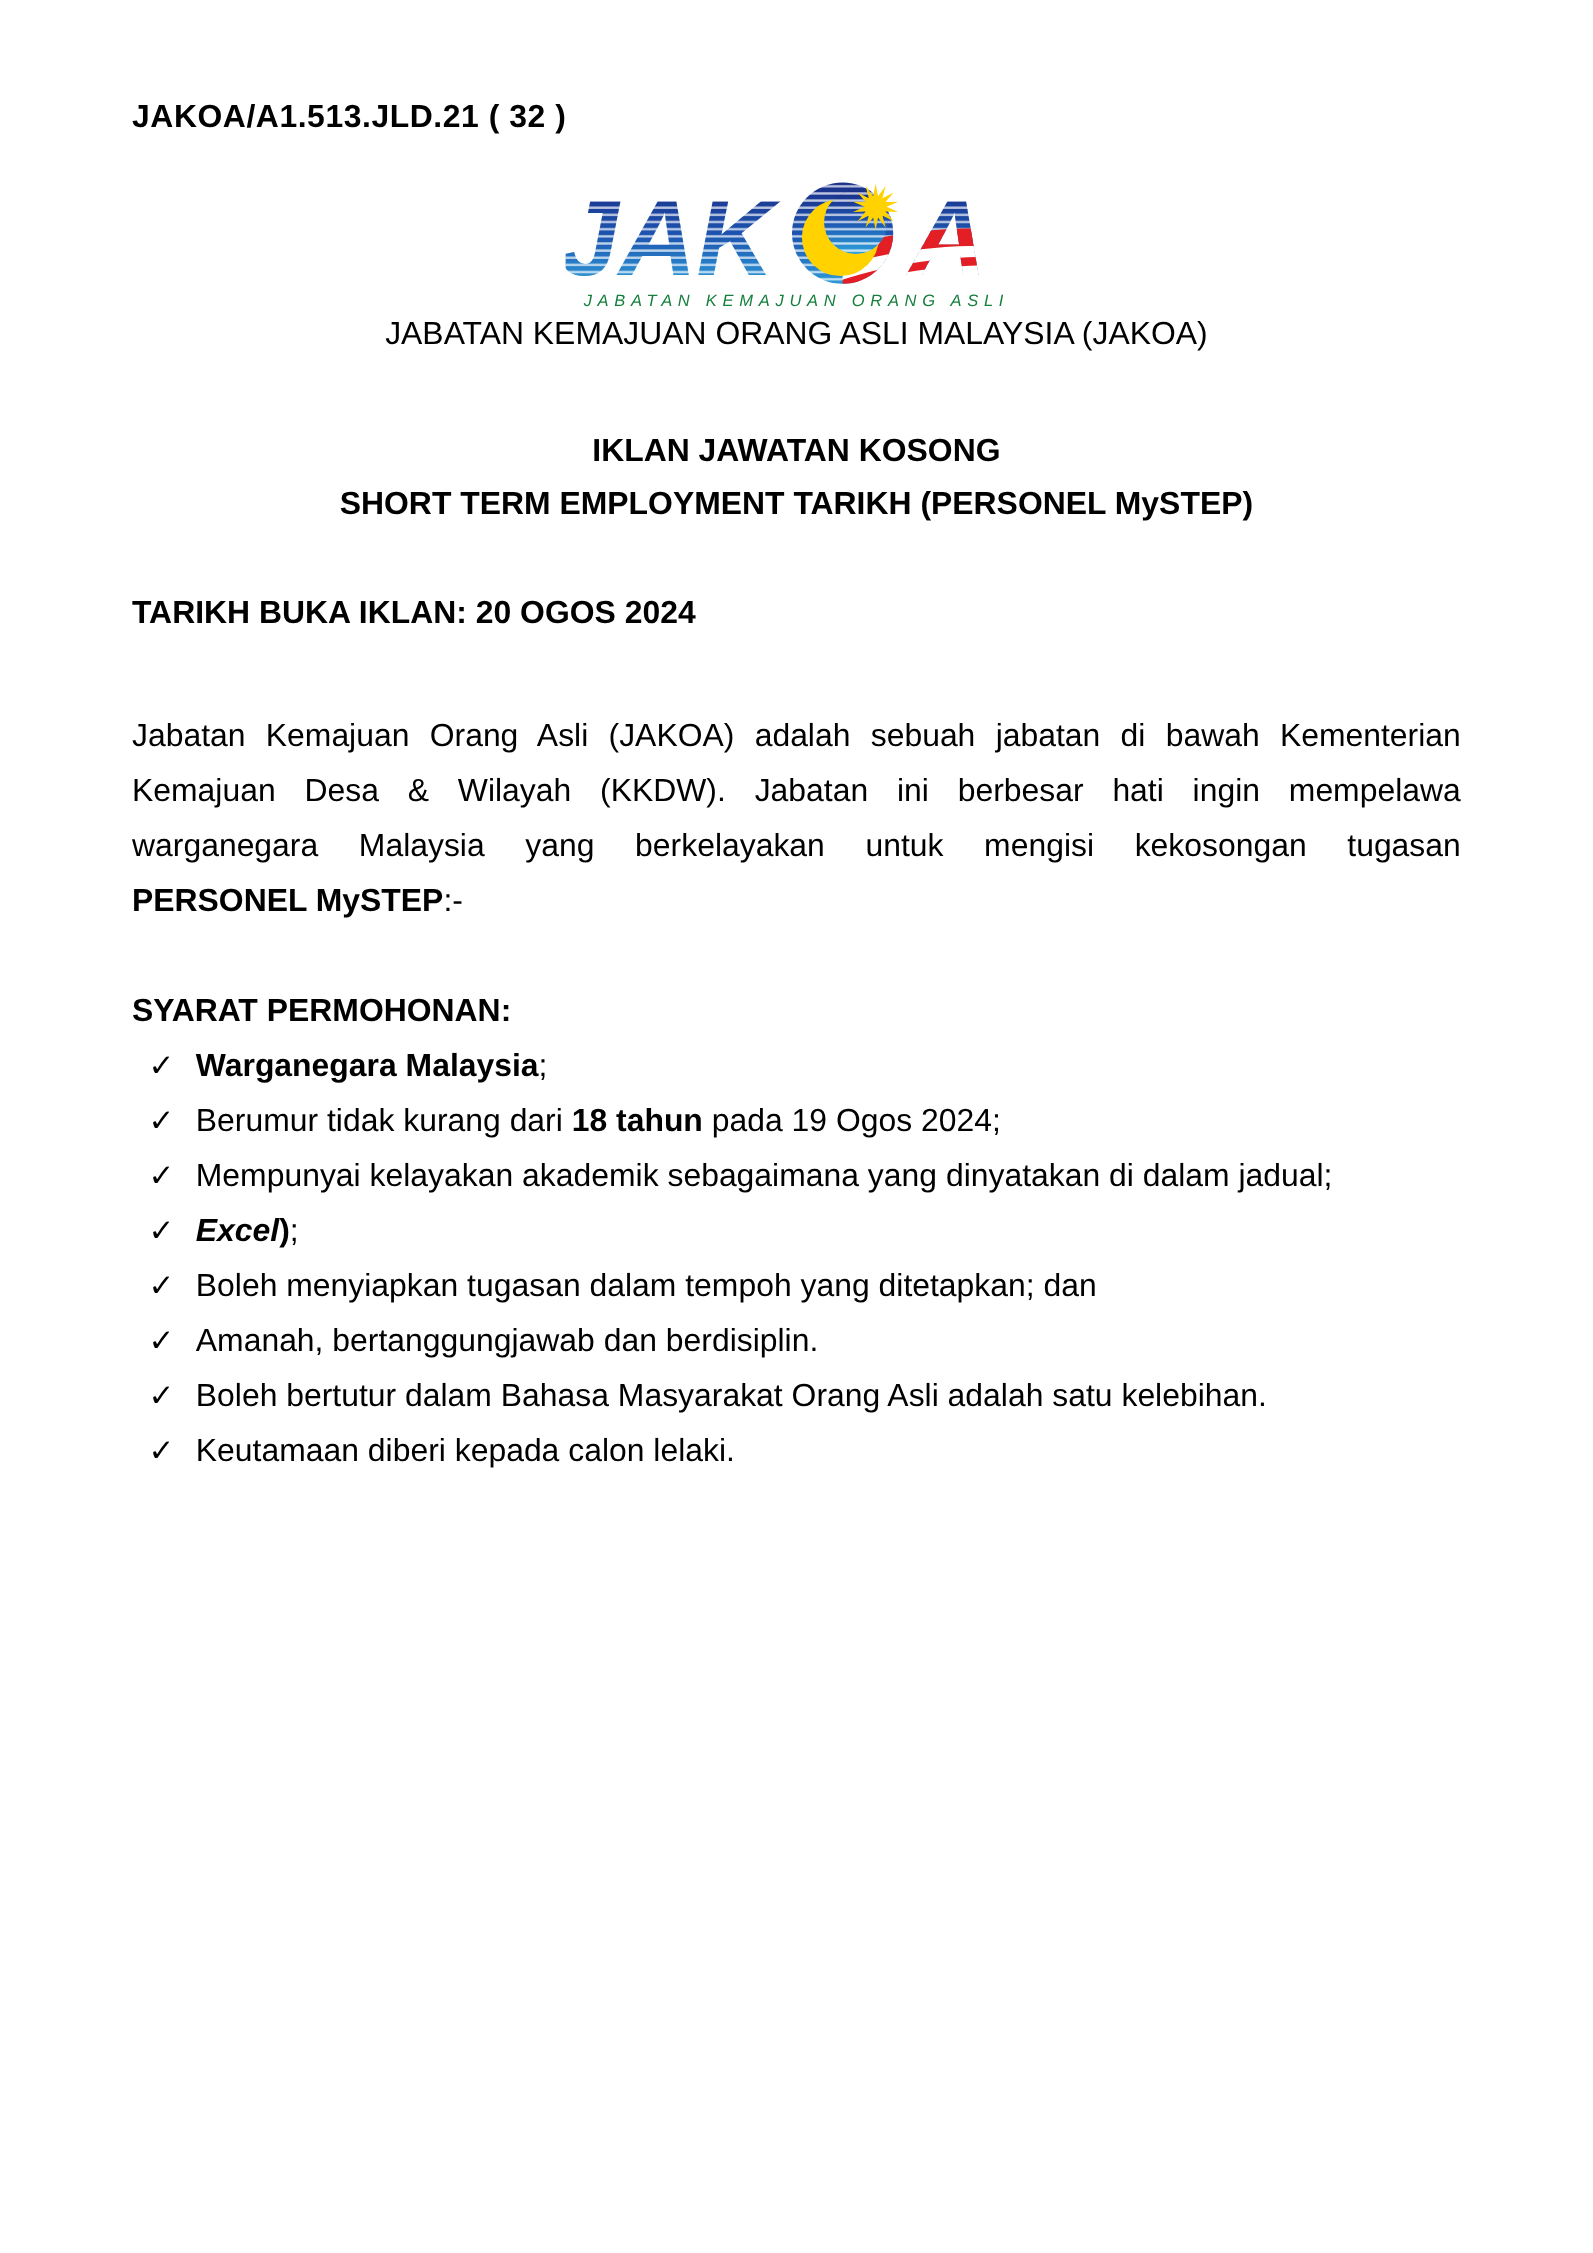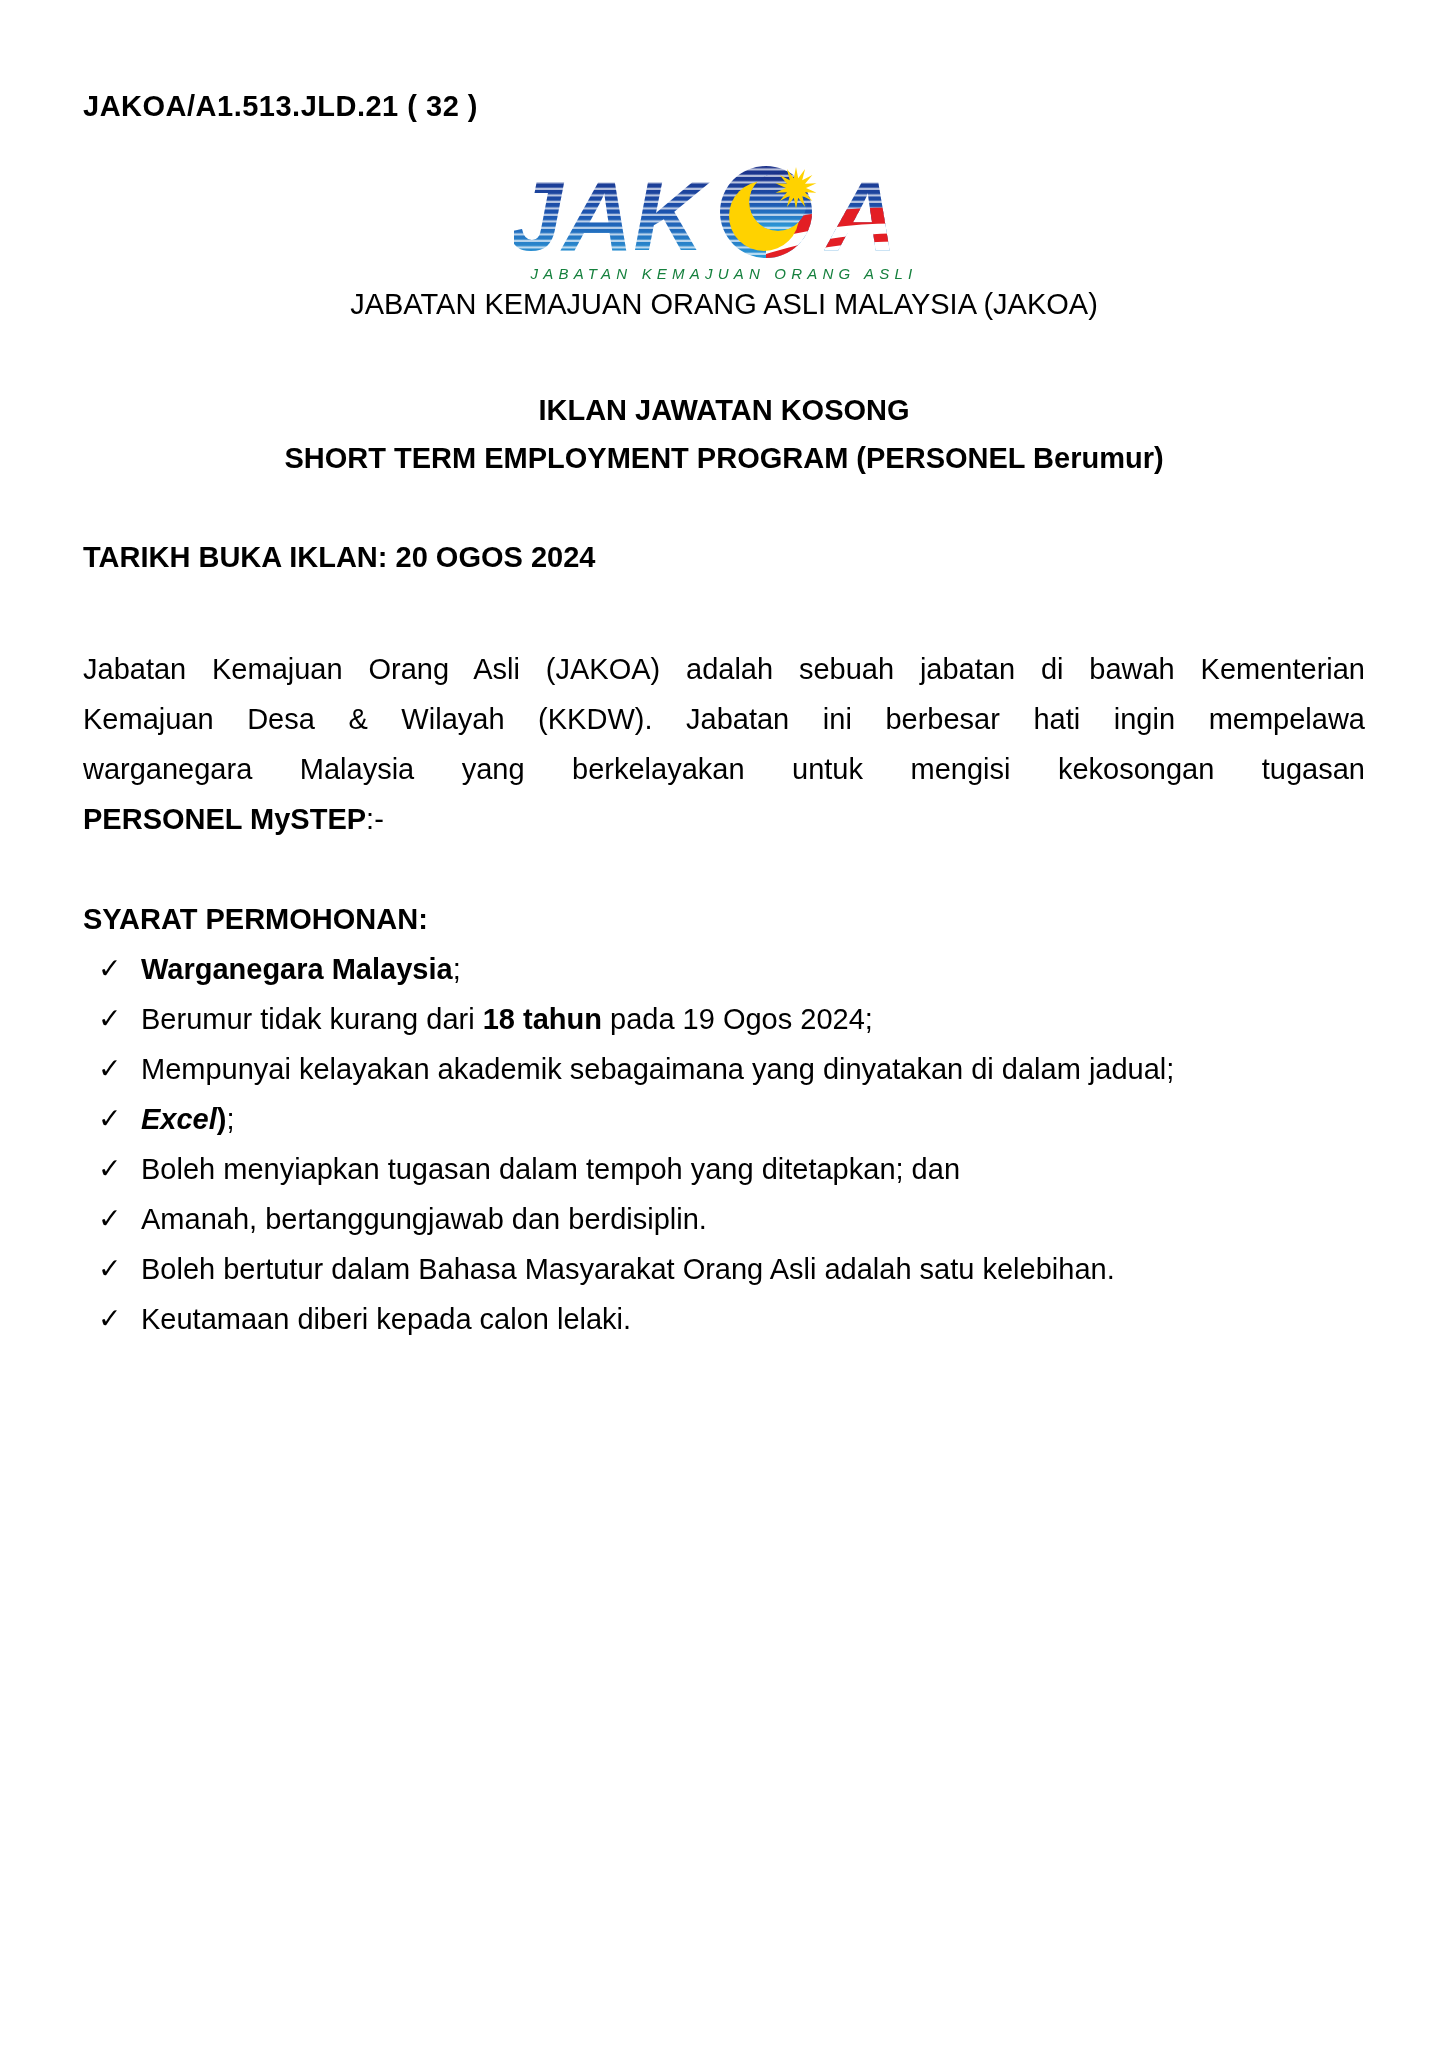--- a/index.html
+++ b/index.html
@@ -3,21 +3,21 @@
 <meta charset="utf-8">
 <style>
   html, body { margin: 0; padding: 0; background: #ffffff; }
   .page {
     position: relative;
     width: 1448px;
     height: 2048px;
     margin: 0 auto;
     background: #ffffff;
     box-sizing: border-box;
-    padding: 0 83px;
+    padding: 0 120px;
     font-family: "Liberation Sans", "DejaVu Sans", sans-serif;
     font-size: 29px;
     color: #000000;
     overflow: hidden;
   }
   .b  { font-weight: bold; }
   .it { font-style: italic; }
 
   .ref-number {
     padding-top: 88px;
@@ -138,21 +138,21 @@
       </g>
       <polygon id="star14" points="282.0,3.0 284.2,14.3 291.1,5.1 288.2,16.2 298.4,10.9 291.0,19.7 302.5,19.3 292.0,24.0 302.5,28.7 291.0,28.3 298.4,37.1 288.2,31.8 291.1,42.9 284.2,33.7 282.0,45.0 279.8,33.7 272.9,42.9 275.8,31.8 265.6,37.1 273.0,28.3 261.5,28.7 272.0,24.0 261.5,19.3 273.0,19.7 265.6,10.9 275.8,16.2 272.9,5.1 279.8,14.3" fill="#FFD200"></polygon>
     </svg>
     <div class="logo-tagline">JABATAN KEMAJUAN ORANG ASLI</div>
   </div>
 
   <div class="org-name">JABATAN KEMAJUAN ORANG ASLI MALAYSIA (JAKOA)</div>
 
   <div class="vacancy-title">IKLAN JAWATAN KOSONG</div>
 
-  <div class="program-title">SHORT TERM EMPLOYMENT PROGRAM (PERSONEL Berumur)</div>
+  <div class="program-title">SHORT TERM EMPLOYMENT TARIKH (PERSONEL MySTEP)</div>
 
   <div class="open-date">TARIKH BUKA IKLAN: 20 OGOS 2024</div>
 
   <div class="intro">
       <div class="tline just"><span>Jabatan Kemajuan Orang Asli (JAKOA) adalah sebuah jabatan di bawah Kementerian</span></div>
       <div class="tline just"><span>Kemajuan Desa &amp; Wilayah (KKDW). Jabatan ini berbesar hati ingin mempelawa</span></div>
       <div class="tline just"><span>warganegara Malaysia yang berkelayakan untuk mengisi kekosongan tugasan</span></div>
       <div class="tline"><span class="b">PERSONEL MySTEP</span><span>:-</span></div>
     </div>
 

